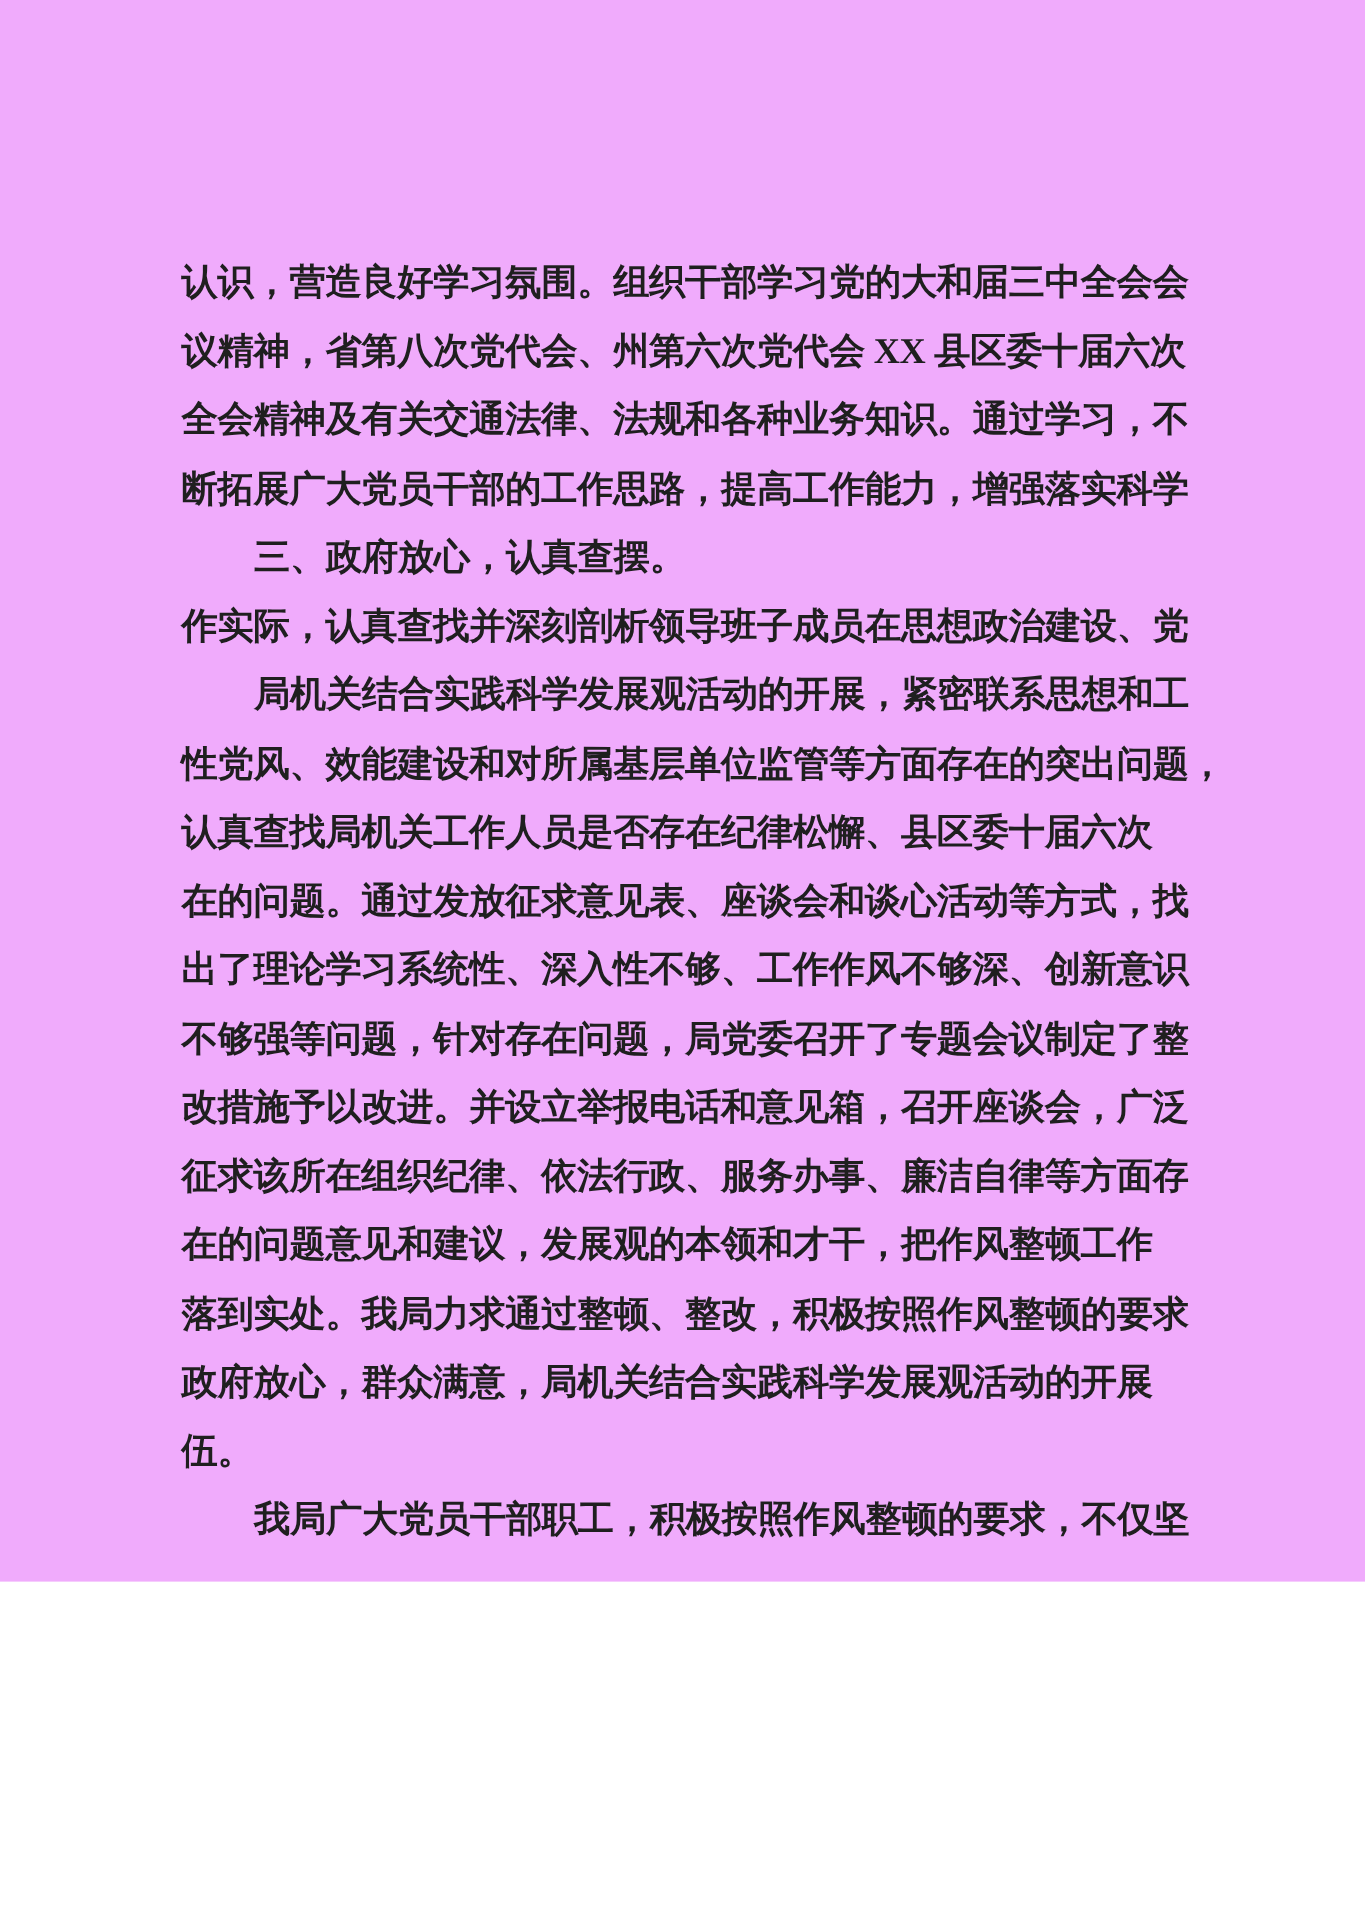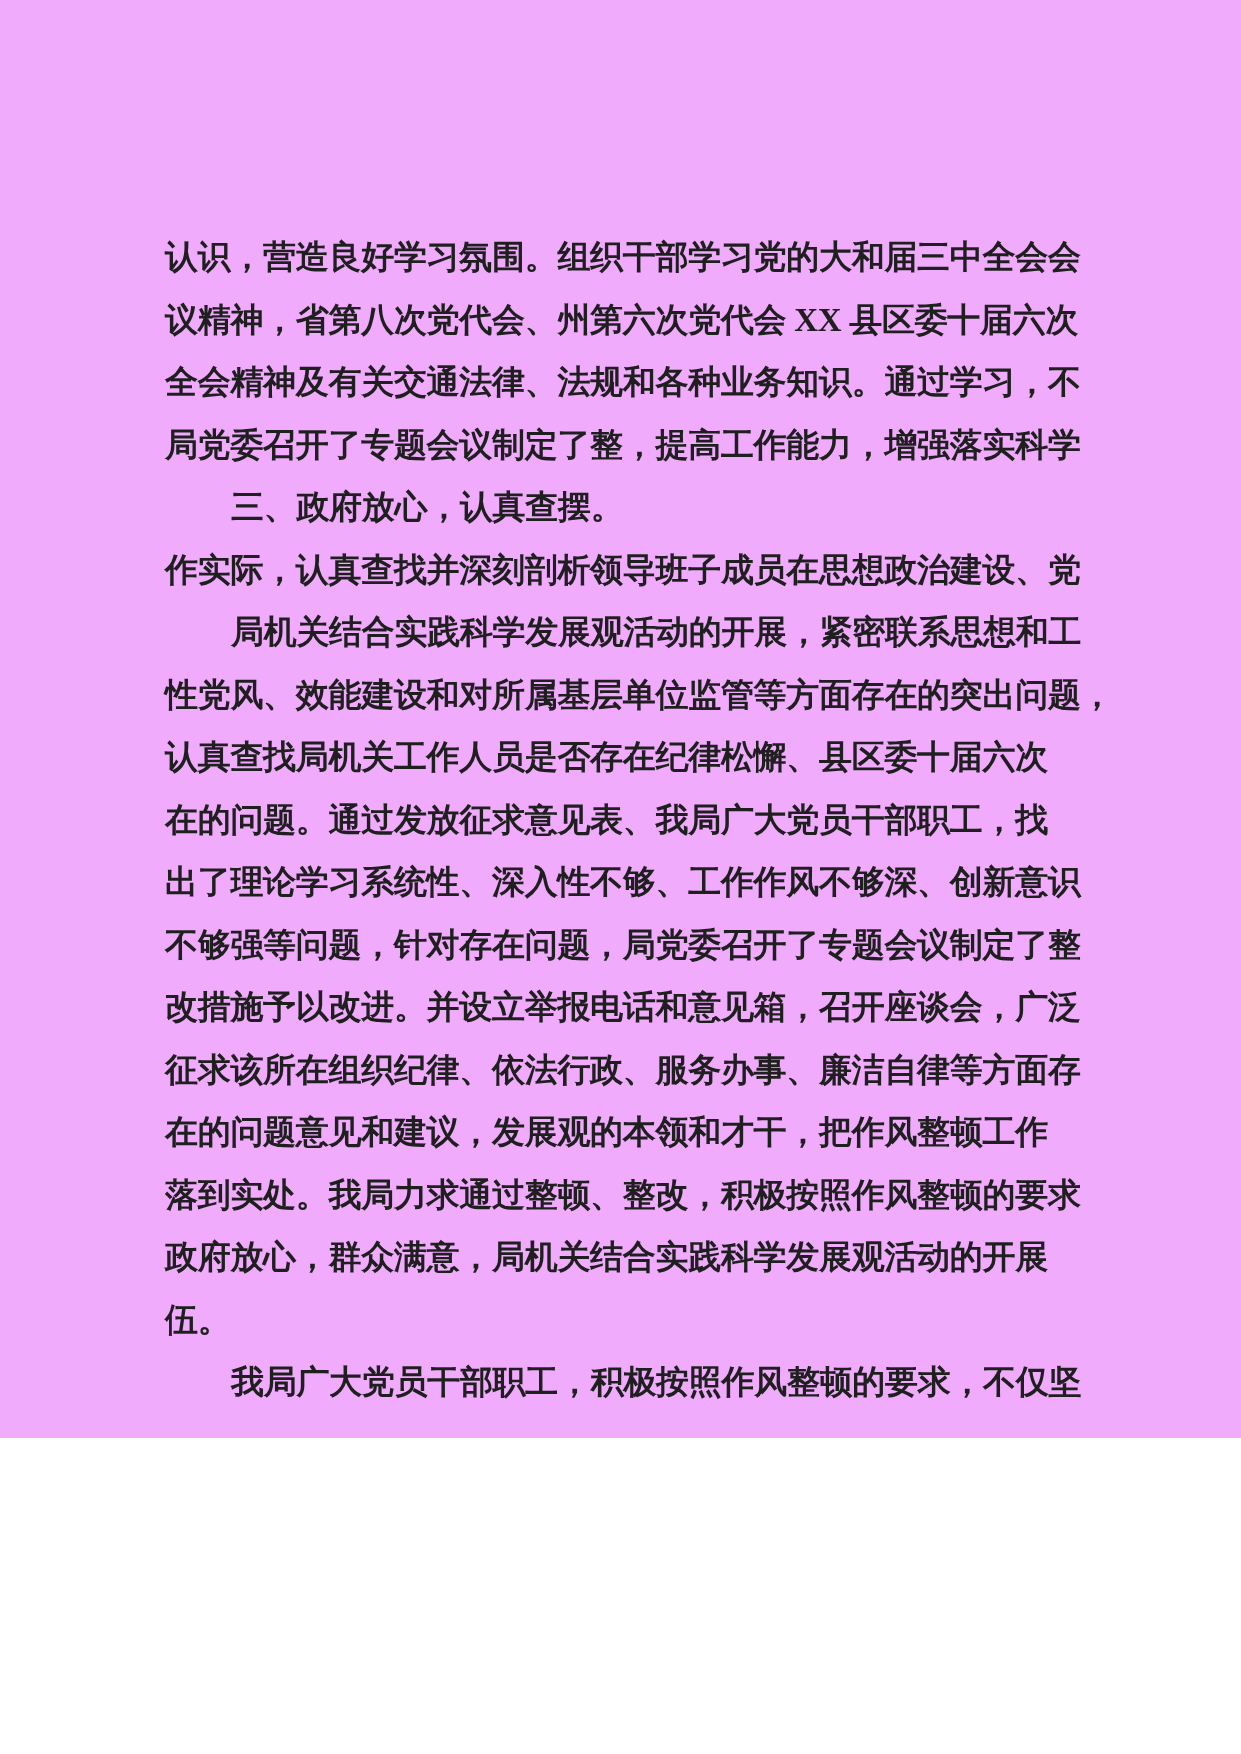--- a/index.html
+++ b/index.html
@@ -52,27 +52,27 @@
 </style>
 </head>
 <body>
 
 <div class="page">
 
   <div class="text-block">
     <div class="line">认识，营造良好学习氛围。组织干部学习党的大和届三中全会会</div>
     <div class="line">议精神，省第八次党代会、州第六次党代会 XX 县区委十届六次</div>
     <div class="line">全会精神及有关交通法律、法规和各种业务知识。通过学习，不</div>
-    <div class="line">局党委召开了专题会议制定了整，提高工作能力，增强落实科学</div>
+    <div class="line">断拓展广大党员干部的工作思路，提高工作能力，增强落实科学</div>
     <div class="line indent">三、政府放心，认真查摆。</div>
     <div class="line">作实际，认真查找并深刻剖析领导班子成员在思想政治建设、党</div>
     <div class="line indent">局机关结合实践科学发展观活动的开展，紧密联系思想和工</div>
     <div class="line">性党风、效能建设和对所属基层单位监管等方面存在的突出问题，</div>
     <div class="line">认真查找局机关工作人员是否存在纪律松懈、县区委十届六次</div>
-    <div class="line">在的问题。通过发放征求意见表、我局广大党员干部职工，找</div>
+    <div class="line">在的问题。通过发放征求意见表、座谈会和谈心活动等方式，找</div>
     <div class="line">出了理论学习系统性、深入性不够、工作作风不够深、创新意识</div>
     <div class="line">不够强等问题，针对存在问题，局党委召开了专题会议制定了整</div>
     <div class="line">改措施予以改进。并设立举报电话和意见箱，召开座谈会，广泛</div>
     <div class="line">征求该所在组织纪律、依法行政、服务办事、廉洁自律等方面存</div>
     <div class="line">在的问题意见和建议，发展观的本领和才干，把作风整顿工作</div>
     <div class="line">落到实处。我局力求通过整顿、整改，积极按照作风整顿的要求</div>
     <div class="line">政府放心，群众满意，局机关结合实践科学发展观活动的开展</div>
     <div class="line">伍。</div>
     <div class="line indent">我局广大党员干部职工，积极按照作风整顿的要求，不仅坚</div>
   </div>

